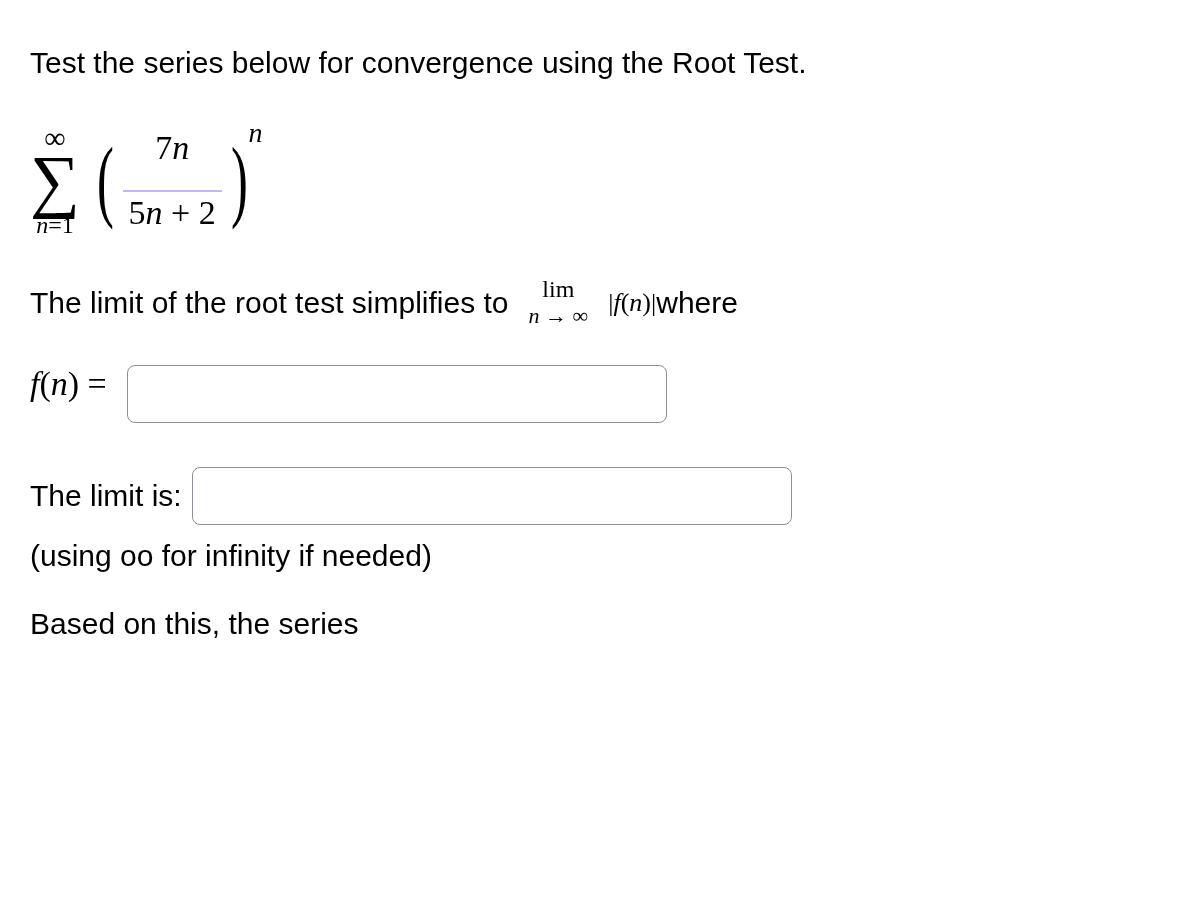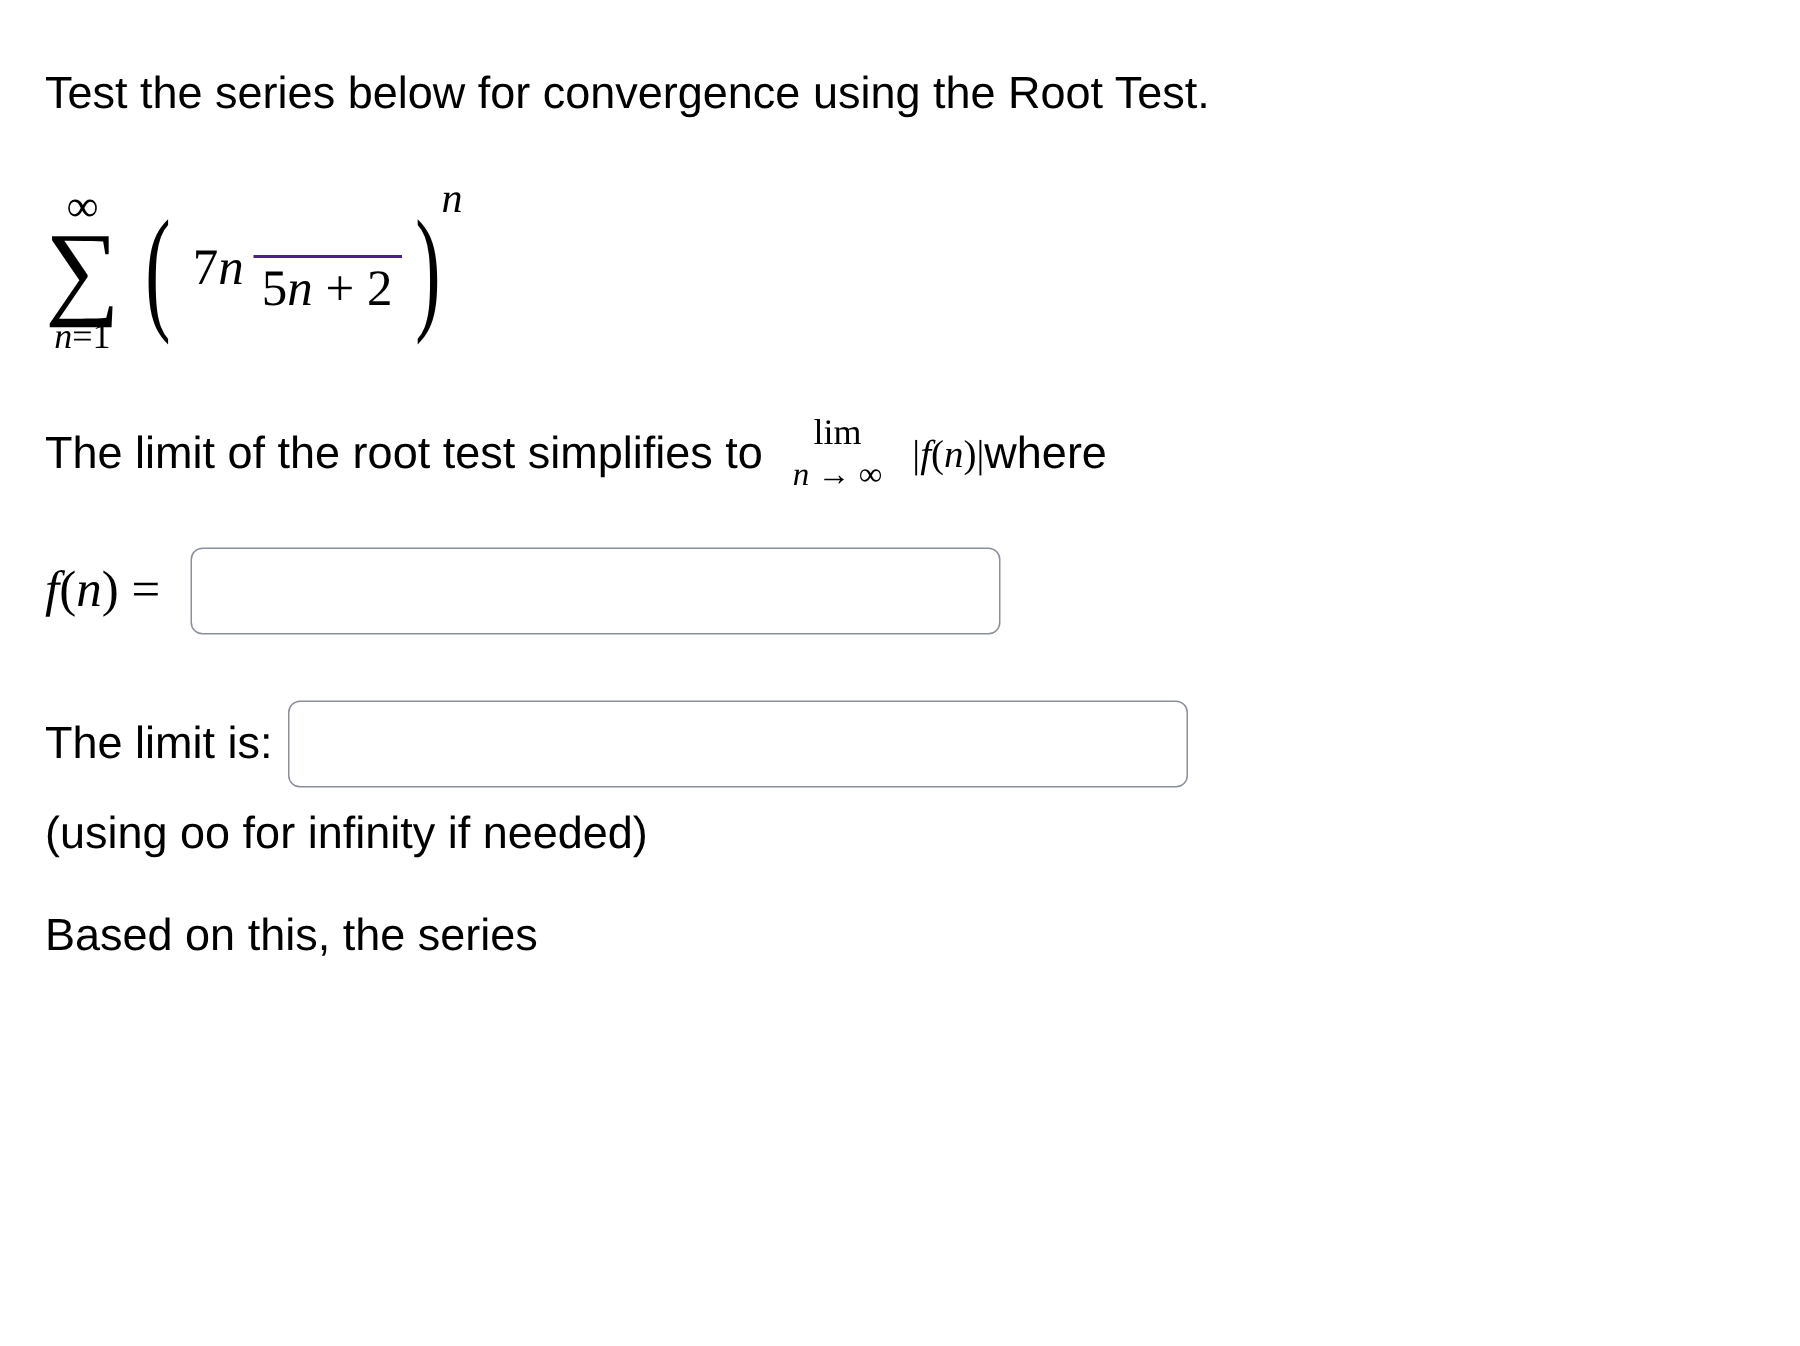--- a/index.html
+++ b/index.html
@@ -45,30 +45,30 @@
   .paren {
     font-family: "Times New Roman", serif;
     font-size: 92px;
     line-height: 0.8;
     font-weight: 300;
     transform: scaleX(0.55);
     display:inline-block;
   }
   .frac {
     display: inline-flex;
-    flex-direction: row;
+    flex-direction: column;
     align-items: center;
     font-family: "Times New Roman", serif;
     font-size: 34px;
     line-height: 1.1;
     vertical-align: middle;
     margin: 0 2px;
   }
   .frac .num { padding: 0 6px 2px 6px; }
-  .frac .den { border-top: 2px solid #4c1d95; padding: 2px 6px 0 6px; margin-top: 21px; }
+  .frac .den { border-top: 2px solid #c4b5fd; padding: 2px 6px 0 6px; margin-top: 21px; }
   .power-n {
     font-family: "Times New Roman", serif;
     font-style: italic;
     font-size: 28px;
     align-self: flex-start;
     margin-top: -6px;
     margin-left: -6px;
   }
   .line {
     margin: 10px 0 38px 0;
@@ -84,21 +84,21 @@
     margin: 0 6px;
   }
   .limit-lim { font-size: 24px; }
   .limit-sub { font-size: 22px; margin-top:4px;}
   .abs-group {
     font-family:"Times New Roman", serif;
     font-size:26px;
   }
   .input-row {
     display: flex;
-    align-items: center;
+    align-items: flex-start;
     margin: 18px 0 44px 0;
   }
   .text-input {
     border: 1px solid #8a8f99;
     border-radius: 8px;
     height: 58px;
     font-size: 28px;
     padding: 4px 12px;
     box-sizing: border-box;
     font-family: Arial, sans-serif;

